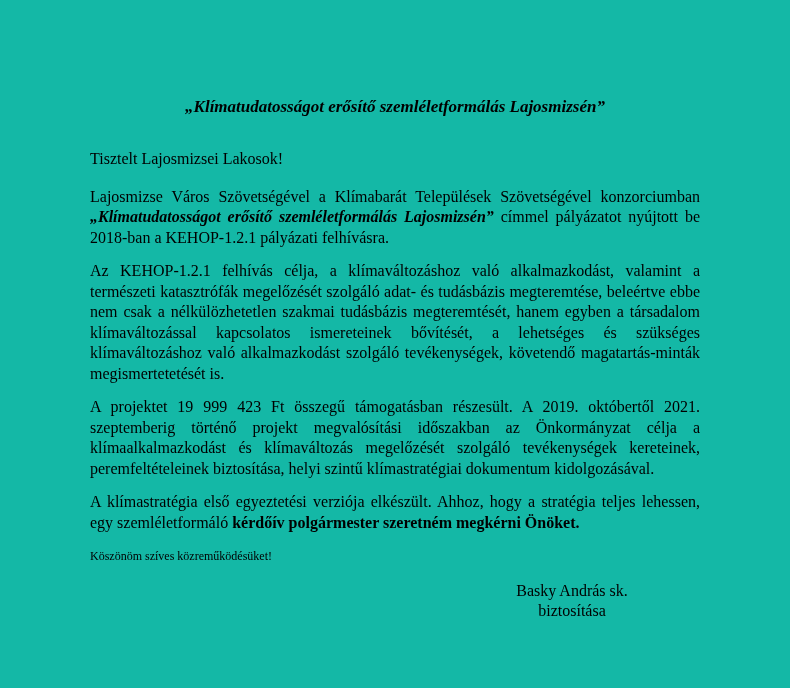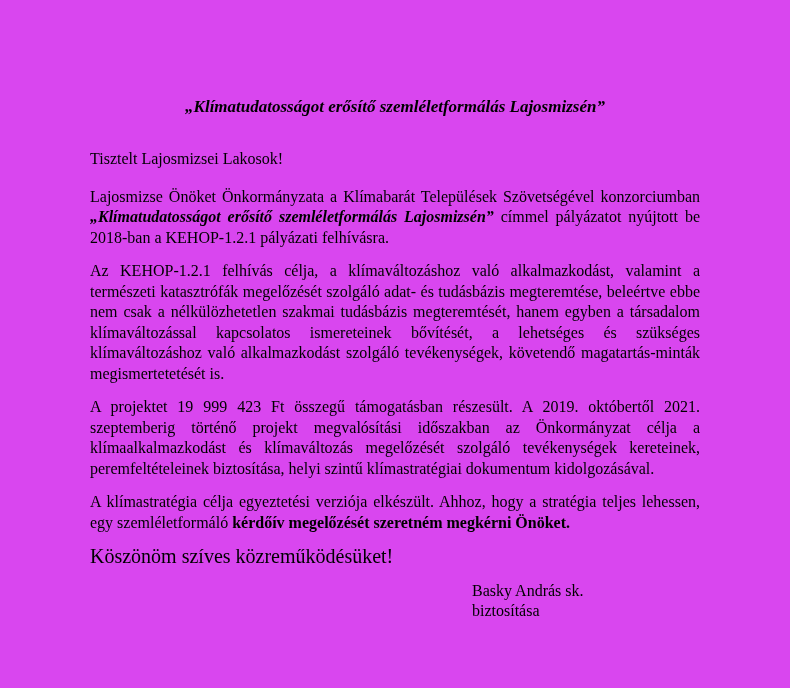--- a/index.html
+++ b/index.html
@@ -12,21 +12,21 @@
     background: #ffffff;
     font-family: "Liberation Serif", serif;
     color: #000000;
   }
   .page {
     box-sizing: border-box;
     width: 790px;
     height: 688px;
     padding: 95px 90px 0 90px;
     overflow: hidden;
-    background: #d946ef;
+    background: #14b8a6;
   }
   .doc-title {
     font-size: 17px;
     font-weight: bold;
     font-style: italic;
     text-align: center;
     line-height: 24px;
     margin: 0 0 30px 0;
   }
   .greeting {
@@ -36,51 +36,51 @@
     margin: 0 0 17px 0;
   }
   .body-para {
     font-size: 16px;
     line-height: 20.5px;
     text-align: justify;
     text-align-last: left;
     margin: 0 0 13px 0;
   }
   .closing {
-    font-size: 20px;
+    font-size: 12px;
     line-height: 20.5px;
     margin: 0 0 14px 0;
   }
   .signature {
     width: 200px;
     margin-left: 382px;
-    text-align: left;
+    text-align: center;
     font-size: 16px;
     line-height: 20.5px;
   }
   .run-normal { font-weight: normal; font-style: normal; }
   .run-bold { font-weight: bold; }
   .run-bold-italic { font-weight: bold; font-style: italic; }
 </style>
 </head>
 <body>
 
 <div class="page">
 
   <h1 class="doc-title">„Klímatudatosságot erősítő szemléletformálás Lajosmizsén”</h1>
 
   <p class="greeting">Tisztelt Lajosmizsei Lakosok!</p>
 
-  <p class="body-para"><span class="run run-normal">Lajosmizse Önöket Önkormányzata a Klímabarát Települések Szövetségével konzorciumban </span><span class="run run-bold-italic">„Klímatudatosságot erősítő szemléletformálás Lajosmizsén”</span><span class="run run-normal"> címmel pályázatot nyújtott be 2018-ban a KEHOP-1.2.1 pályázati felhívásra.</span></p>
+  <p class="body-para"><span class="run run-normal">Lajosmizse Város Szövetségével a Klímabarát Települések Szövetségével konzorciumban </span><span class="run run-bold-italic">„Klímatudatosságot erősítő szemléletformálás Lajosmizsén”</span><span class="run run-normal"> címmel pályázatot nyújtott be 2018-ban a KEHOP-1.2.1 pályázati felhívásra.</span></p>
 
   <p class="body-para"><span class="run run-normal">Az KEHOP-1.2.1 felhívás célja, a klímaváltozáshoz való alkalmazkodást, valamint a természeti katasztrófák megelőzését szolgáló adat- és tudásbázis megteremtése, beleértve ebbe nem csak a nélkülözhetetlen szakmai tudásbázis megteremtését, hanem egyben a társadalom klímaváltozással kapcsolatos ismereteinek bővítését, a lehetséges és szükséges klímaváltozáshoz való alkalmazkodást szolgáló tevékenységek, követendő magatartás-minták megismertetetését is.</span></p>
 
   <p class="body-para"><span class="run run-normal">A projektet 19 999 423 Ft összegű támogatásban részesült. A 2019. októbertől 2021. szeptemberig történő projekt megvalósítási időszakban az Önkormányzat célja a klímaalkalmazkodást és klímaváltozás megelőzését szolgáló tevékenységek kereteinek, peremfeltételeinek biztosítása, helyi szintű klímastratégiai dokumentum kidolgozásával.</span></p>
 
-  <p class="body-para"><span class="run run-normal">A klímastratégia célja egyeztetési verziója elkészült. Ahhoz, hogy a stratégia teljes lehessen, egy szemléletformáló </span><span class="run run-bold">kérdőív megelőzését szeretném megkérni Önöket.</span></p>
+  <p class="body-para"><span class="run run-normal">A klímastratégia első egyeztetési verziója elkészült. Ahhoz, hogy a stratégia teljes lehessen, egy szemléletformáló </span><span class="run run-bold">kérdőív polgármester szeretném megkérni Önöket.</span></p>
 
   <p class="closing">Köszönöm szíves közreműködésüket!</p>
 
   <div class="signature">
     <div>Basky András sk.</div>
     <div>biztosítása</div>
   </div>
 
 </div>
 

